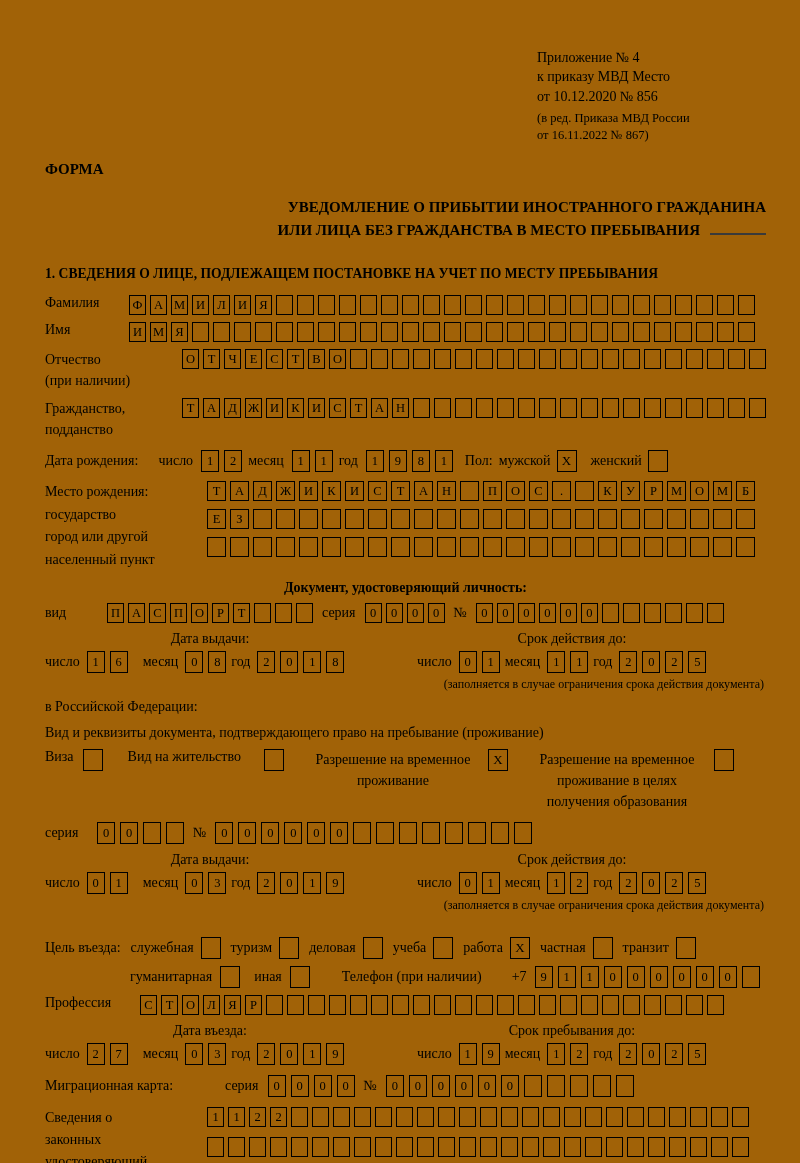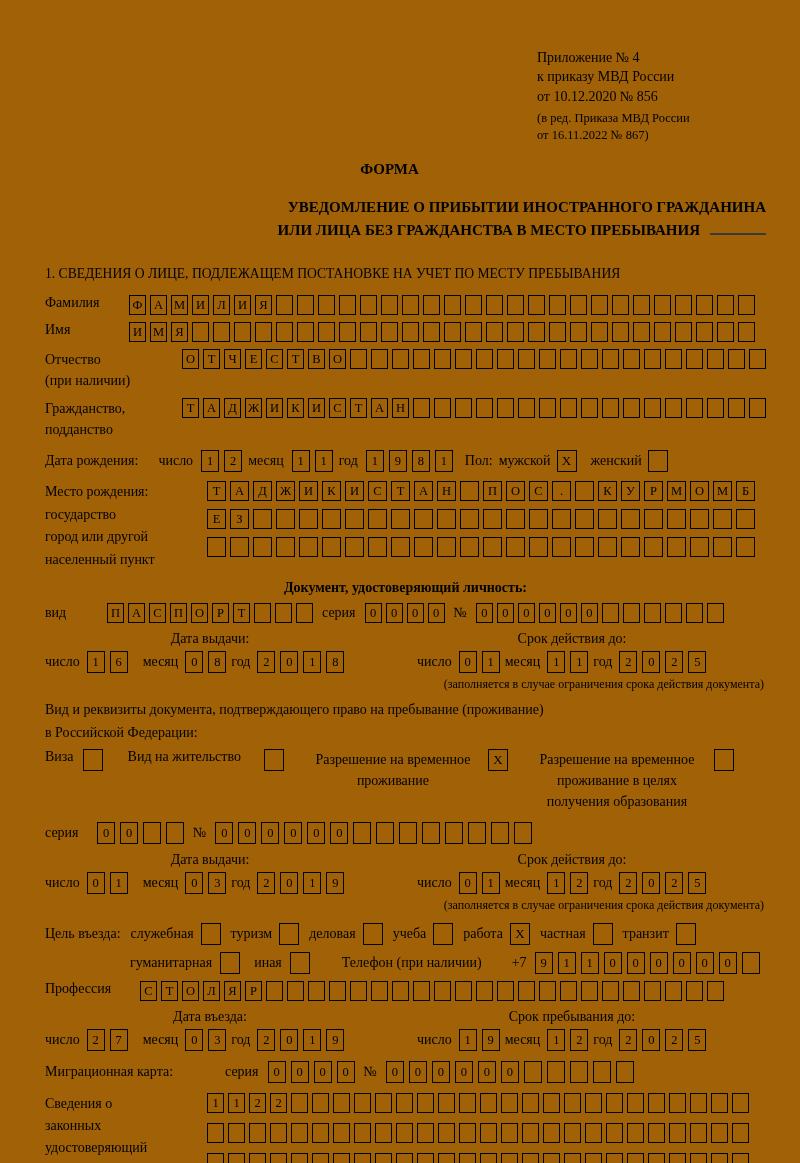--- a/index.html
+++ b/index.html
@@ -5,25 +5,25 @@
   html,body{margin:0;padding:0;background:#ffffff;}
   .page{
     width:800px;height:1163px;box-sizing:border-box;overflow:hidden;
     background:#a16207;color:#000;
     font-family:"Liberation Serif","DejaVu Serif",serif;
     padding:48px 34px 0 45px;position:relative;
   }
   
   .annex{margin-left:492px;font-size:14px;line-height:1.38;}
   .edition{margin-left:492px;font-size:12.5px;line-height:1.4;margin-top:4px;}
-  .forma{ text-align:center;padding-right:32px;font-weight:bold;font-size:15px;margin-top:16px;}
+  .forma{ text-align:left;padding-right:32px;font-weight:bold;font-size:15px;margin-top:16px;}
   
   .title{text-align:right;font-weight:bold;font-size:15px;line-height:1.55;margin-top:18px;}
   .blank{display:inline-block;width:56px;border-bottom:2.5px solid #3a3a3a;height:12px;margin-left:10px;}
-  .sec-heading{font-weight:normal;font-size:13.6px;margin-top:24px;}
+  .sec-heading{font-weight:bold;font-size:13.6px;margin-top:24px;}
   
   .frow{display:flex;align-items:flex-start;margin-top:7px;font-size:14px;}
   .flabel{font-size:14px;flex:0 0 auto;}
   .lblcol{line-height:1.5;}
   .cells{display:flex;gap:4px;flex:0 0 auto;}
   .cell{
     flex:0 0 17px;width:17px;height:20px;box-sizing:border-box;
     border:1.6px solid #000;display:flex;align-items:center;justify-content:center;
     font-size:12.5px;line-height:1;
   }
@@ -56,21 +56,21 @@
   .replabels{width:162px;flex:0 0 auto;font-size:14px;line-height:1.58;}
   .repgrids .cells{margin-bottom:10px;}
 </style>
 </head>
 <body>
 
 <div class="page">
 
   <div class="annex">
     <div>Приложение № 4</div>
-    <div>к приказу МВД России</div>
+    <div>к приказу МВД Место</div>
     <div>от 10.12.2020 № 856</div>
   </div>
   <div class="edition">
     <div>(в ред. Приказа МВД России</div>
     <div>от 16.11.2022 № 867)</div>
   </div>
   <div class="forma">ФОРМА</div>
 
   <div class="title">
     <div>УВЕДОМЛЕНИЕ О ПРИБЫТИИ ИНОСТРАННОГО ГРАЖДАНИНА</div>
@@ -421,22 +421,22 @@
             <span class="cell">2</span>
             <span class="cell">0</span>
             <span class="cell">2</span>
             <span class="cell">5</span>
           </span>
       </div>
     </div>
   </div>
   <div class="dnote">(заполняется в случае ограничения срока действия документа)</div>
 
+  <div class="frow">в Российской Федерации:</div>
   <div class="frow" style="margin-top:10px">Вид и реквизиты документа, подтверждающего право на пребывание (проживание)</div>
-  <div class="frow">в Российской Федерации:</div>
 
   <div class="optrow">
     <span>Виза</span>
     <span class="checkbox"></span>
     <span style="margin-left:16px">Вид на жительство</span>
     <span class="checkbox" style="margin-left:14px"></span>
     <span class="multi" style="width:172px;margin-left:14px">Разрешение на временное проживание</span>
     <span class="checkbox">X</span>
     <span class="multi" style="width:176px;margin-left:12px">Разрешение на временное проживание в целях получения образования</span>
     <span class="checkbox"></span>
@@ -510,21 +510,21 @@
             <span class="cell">2</span>
             <span class="cell">0</span>
             <span class="cell">2</span>
             <span class="cell">5</span>
           </span>
       </div>
     </div>
   </div>
   <div class="dnote">(заполняется в случае ограничения срока действия документа)</div>
 
-  <div class="frow purpose" style="margin-top:10px">
+  <div class="frow purpose" style="margin-top:24px">
     <span>Цель въезда:</span>
     <span class="plabel">служебная</span>
     <span class="checkbox"></span>
     <span class="plabel">туризм</span>
     <span class="checkbox"></span>
     <span class="plabel">деловая</span>
     <span class="checkbox"></span>
     <span class="plabel">учеба</span>
     <span class="checkbox"></span>
     <span class="plabel">работа</span>

